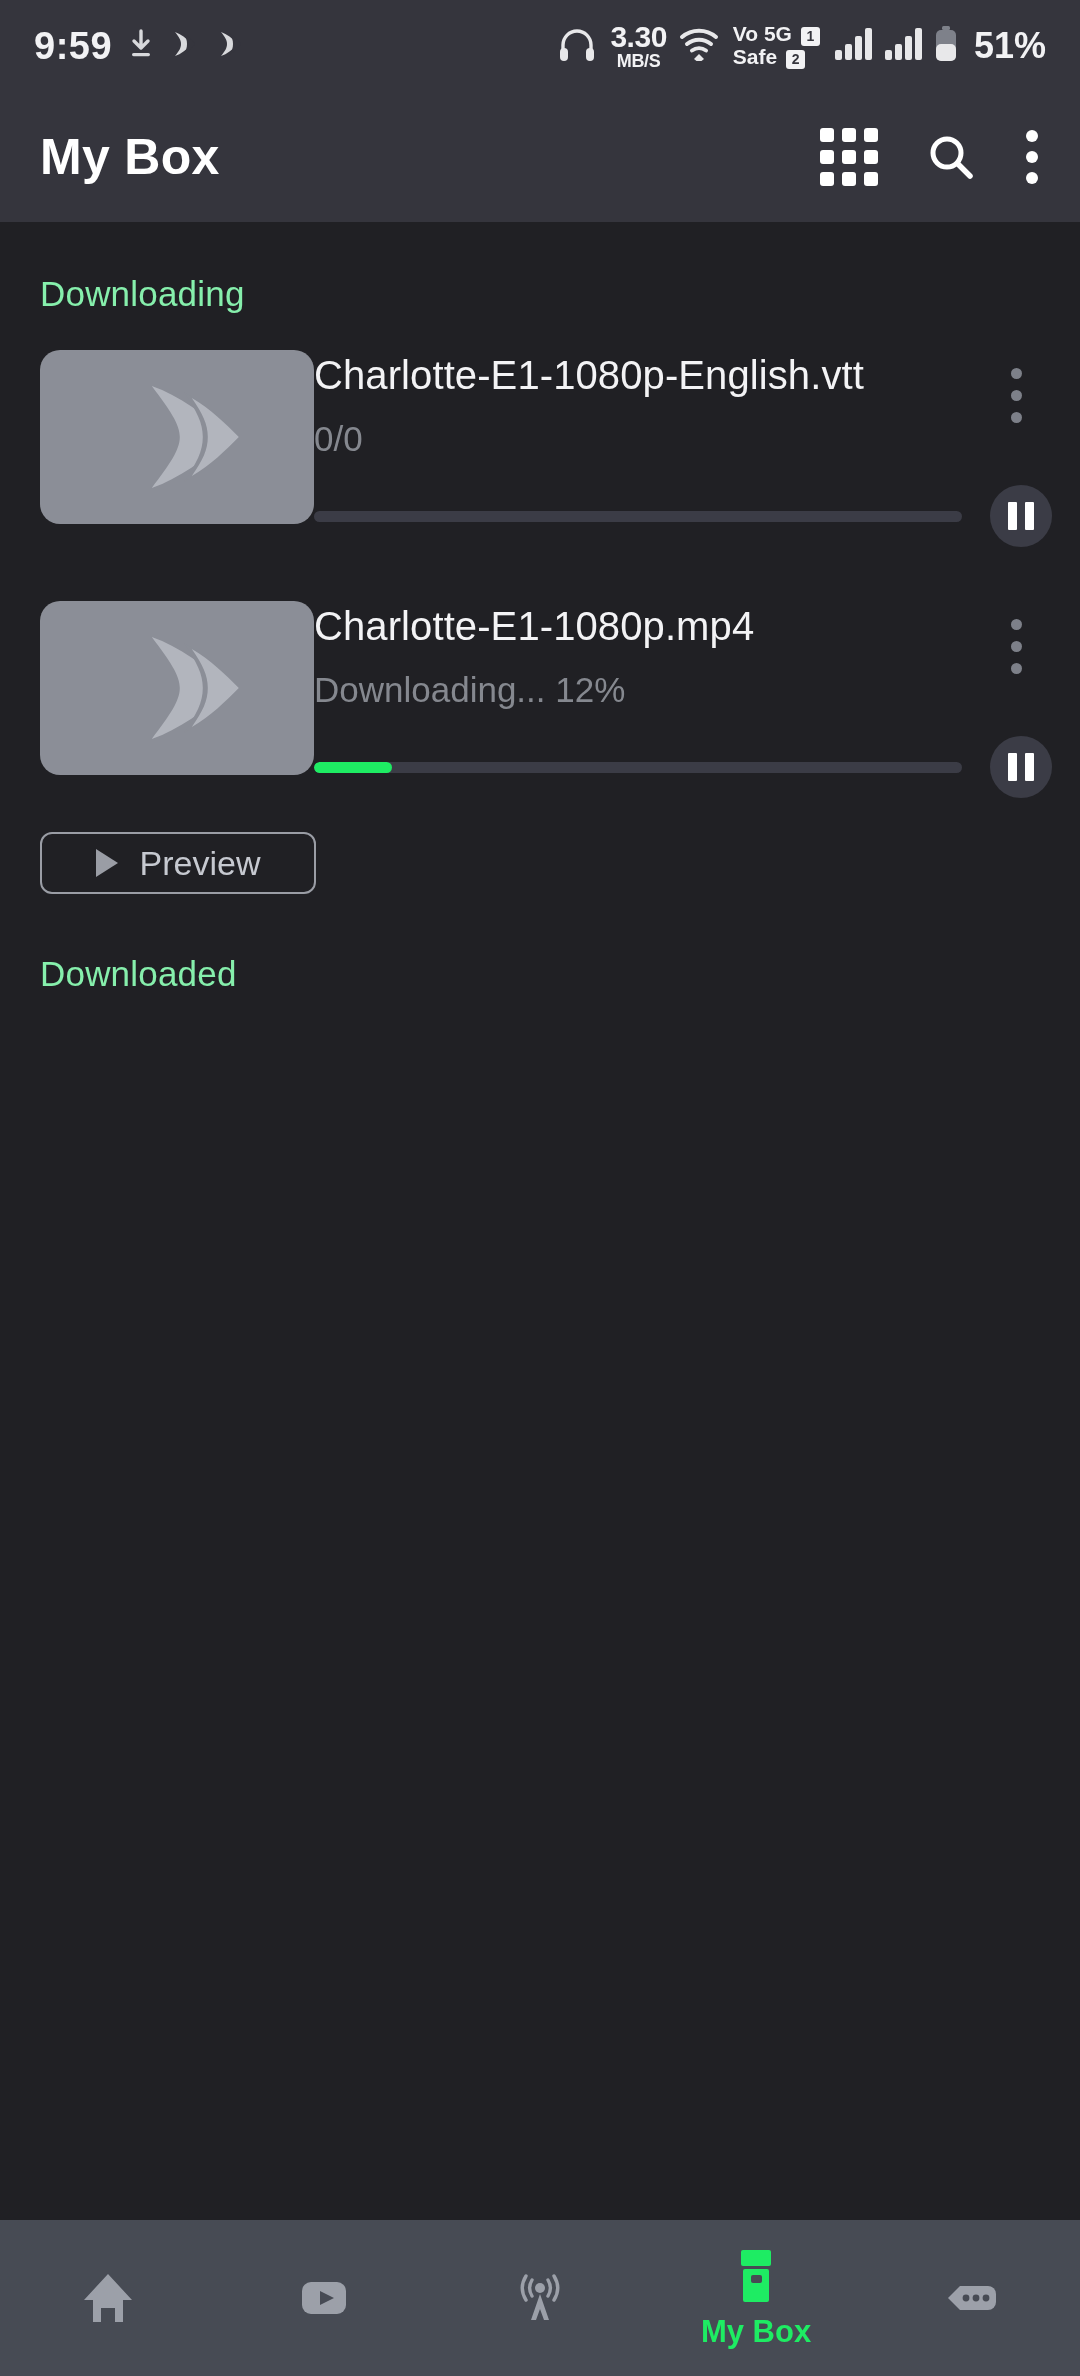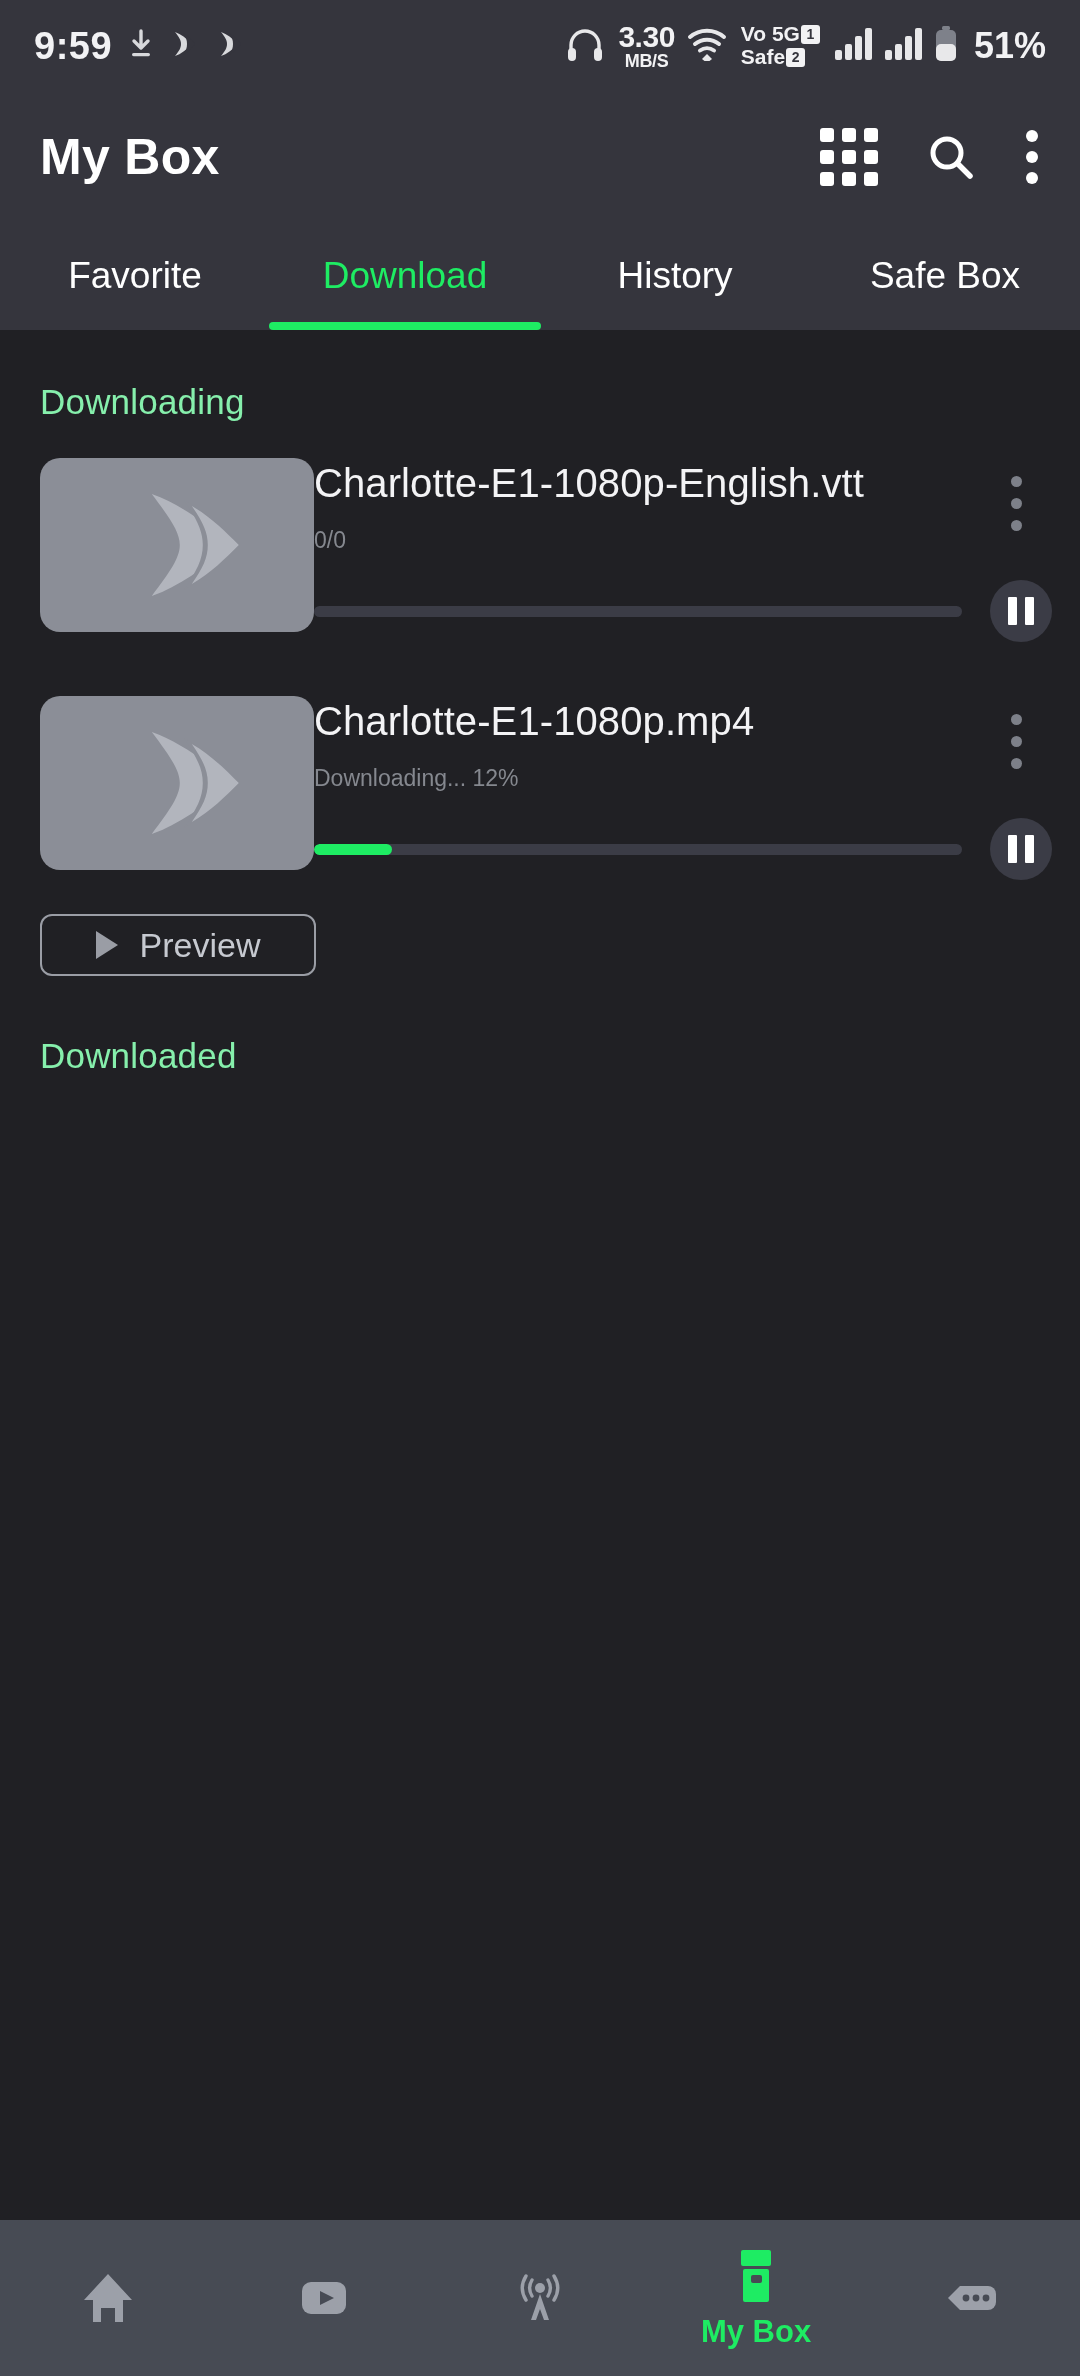--- a/index.html
+++ b/index.html
@@ -18,21 +18,21 @@
     flex:0 0 auto;
   }
   .sb-left { display:flex; align-items:center; gap:16px; }
   .sb-clock { font-size:38px; font-weight:700; letter-spacing:.5px; color:#f2f2f4; }
   .sb-right { margin-left:auto; display:flex; align-items:center; gap:12px; }
   .sb-ico { display:block; }
   .netspeed { display:flex; flex-direction:column; align-items:center; line-height:1; margin-left:2px;}
   .netspeed .ns-v { font-size:30px; font-weight:700; color:#f2f2f4; letter-spacing:-.5px;}
   .netspeed .ns-u { font-size:18px; font-weight:700; color:#f2f2f4; letter-spacing:-.3px;}
   .voblock { display:flex; flex-direction:column; justify-content:center; line-height:1.08; margin:0 2px;}
-  .voline { display:flex; align-items:center; gap:1px; font-size:21px; font-weight:700; color:#f2f2f4; }
+  .voline { display:flex; align-items:flex-end; gap:9px; font-size:21px; font-weight:700; color:#f2f2f4; }
   .simbadge {
     display:inline-flex; align-items:center; justify-content:center;
     width:19px; height:19px; border-radius:3px; background:#f2f2f4; color:#35353d;
     font-size:14px; font-weight:700;
   }
   .bat-pct { font-size:36px; font-weight:700; color:#f2f2f4; margin-left:4px;}
 
   
   .appbar {
     height:130px; background:#35353d;
@@ -72,21 +72,21 @@
   .thumb {
     width:274px; height:174px; border-radius:20px;
     background:#8b8e97; flex:0 0 auto; position:relative; overflow:hidden;
   }
   .thumb svg { position:absolute; left:50%; top:50%; transform:translate(-46%,-50%); }
   .dl-body { flex:1 1 auto; min-width:0; position:relative; }
   .dl-title {
     font-size:40px; color:#f3f3f5; line-height:1.28; word-break:break-word;
     padding-right:70px; letter-spacing:.1px;
   }
-  .dl-sub { font-size:23px; color:#85888f; margin-top:18px; }
+  .dl-sub { font-size:35px; color:#85888f; margin-top:18px; }
   .dl-progress-row { display:flex; align-items:center; margin-top:26px; }
   .track {
     flex:1 1 auto; height:11px; background:#3b3c46; border-radius:6px; overflow:hidden; margin-right:28px;
   }
   .track .fill { height:100%; background:#1eec63; border-radius:6px; }
   .pausebtn {
     width:62px; height:62px; border-radius:50%; background:#3b3c46;
     display:flex; align-items:center; justify-content:center; flex:0 0 auto; cursor:pointer;
   }
   .pausebtn i { display:block; width:9px; height:28px; background:#ffffff; border-radius:1px; }
@@ -227,35 +227,20 @@
       <div class="iconbtn">
         <svg width="16" height="56" viewBox="0 0 16 56">
             <circle cx="8" cy="7" r="6" fill="#ffffff"></circle>
             <circle cx="8" cy="28" r="6" fill="#ffffff"></circle>
             <circle cx="8" cy="49" r="6" fill="#ffffff"></circle>
           </svg>
       </div>
     </div>
   </div>
 
-  <div class="tabs">
-    <div class="tab">
-      <span>Favorite</span>
-    </div>
-    <div class="tab active">
-      <span>Download</span>
-      <span class="underline"></span>
-    </div>
-    <div class="tab">
-      <span>History</span>
-    </div>
-    <div class="tab">
-      <span>Safe Box</span>
-    </div>
-  </div>
 
   <div class="content">
 
     <div class="section-label">Downloading</div>
 
     
     <div class="dl-item">
       <div class="thumb">
         <svg width="120" height="118" viewBox="0 0 120 118">
           <path d="M30 8c28 10 52 28 80 51-28 23-52 41-80 51 18-24 28-38 28-51S48 32 30 8z" fill="#b2b5bd"></path>

